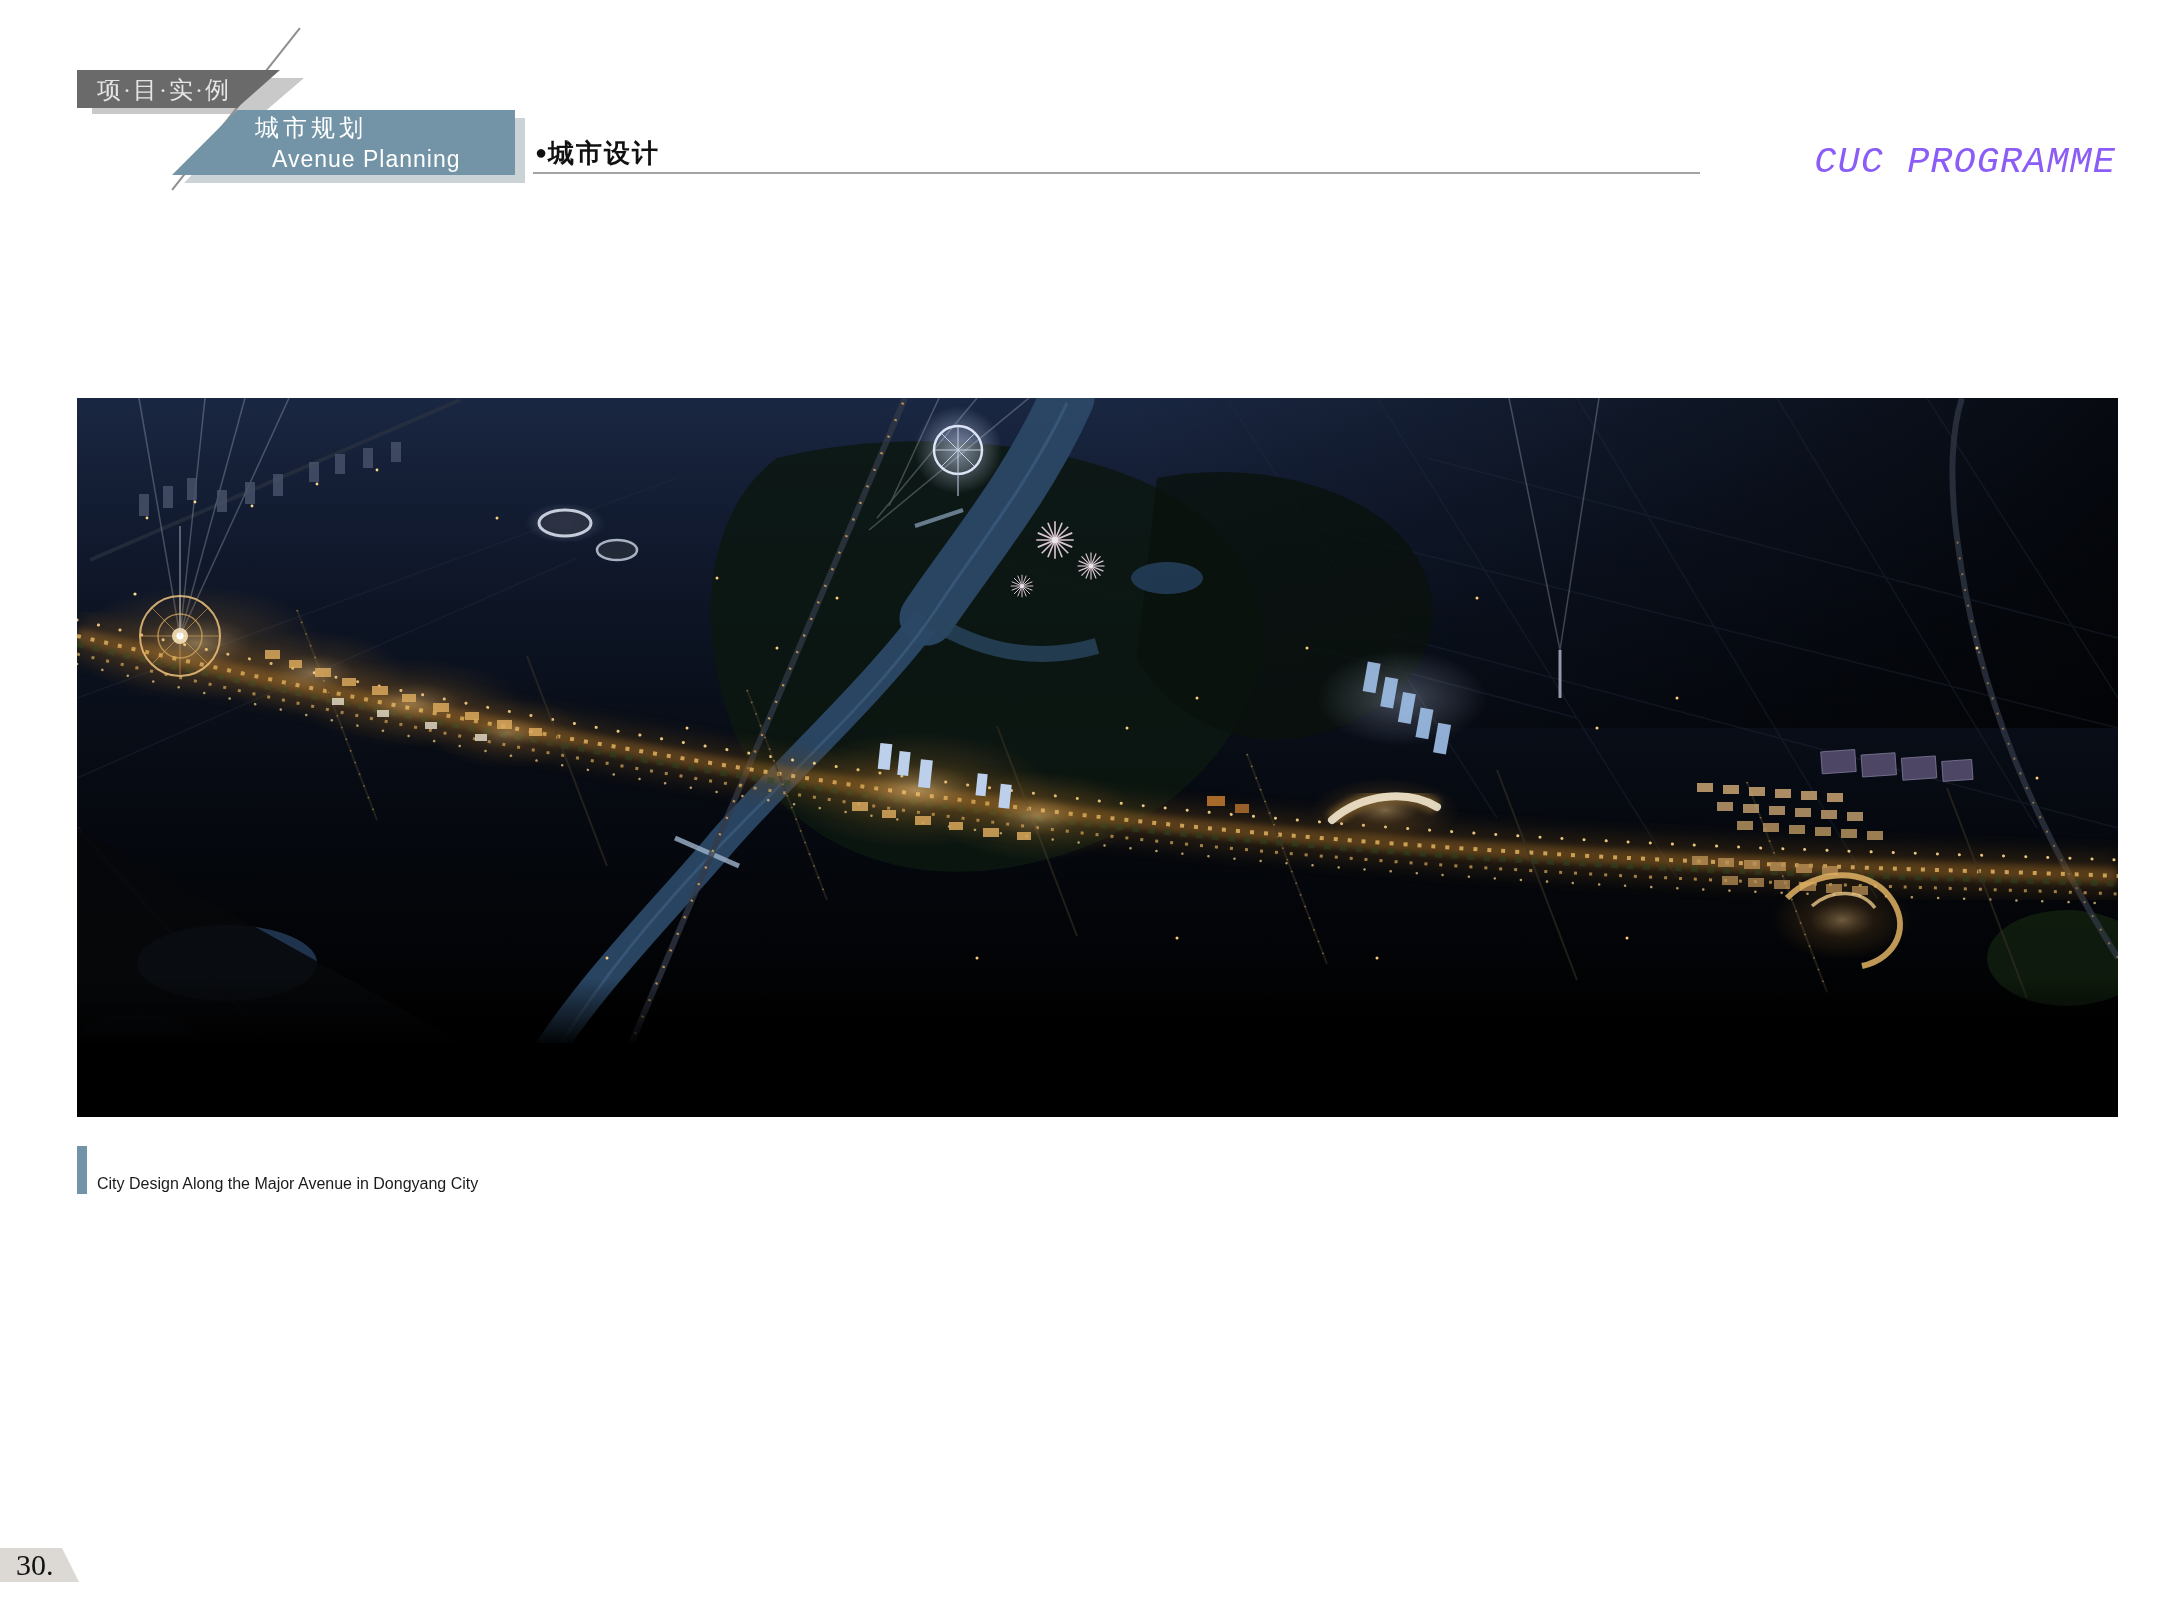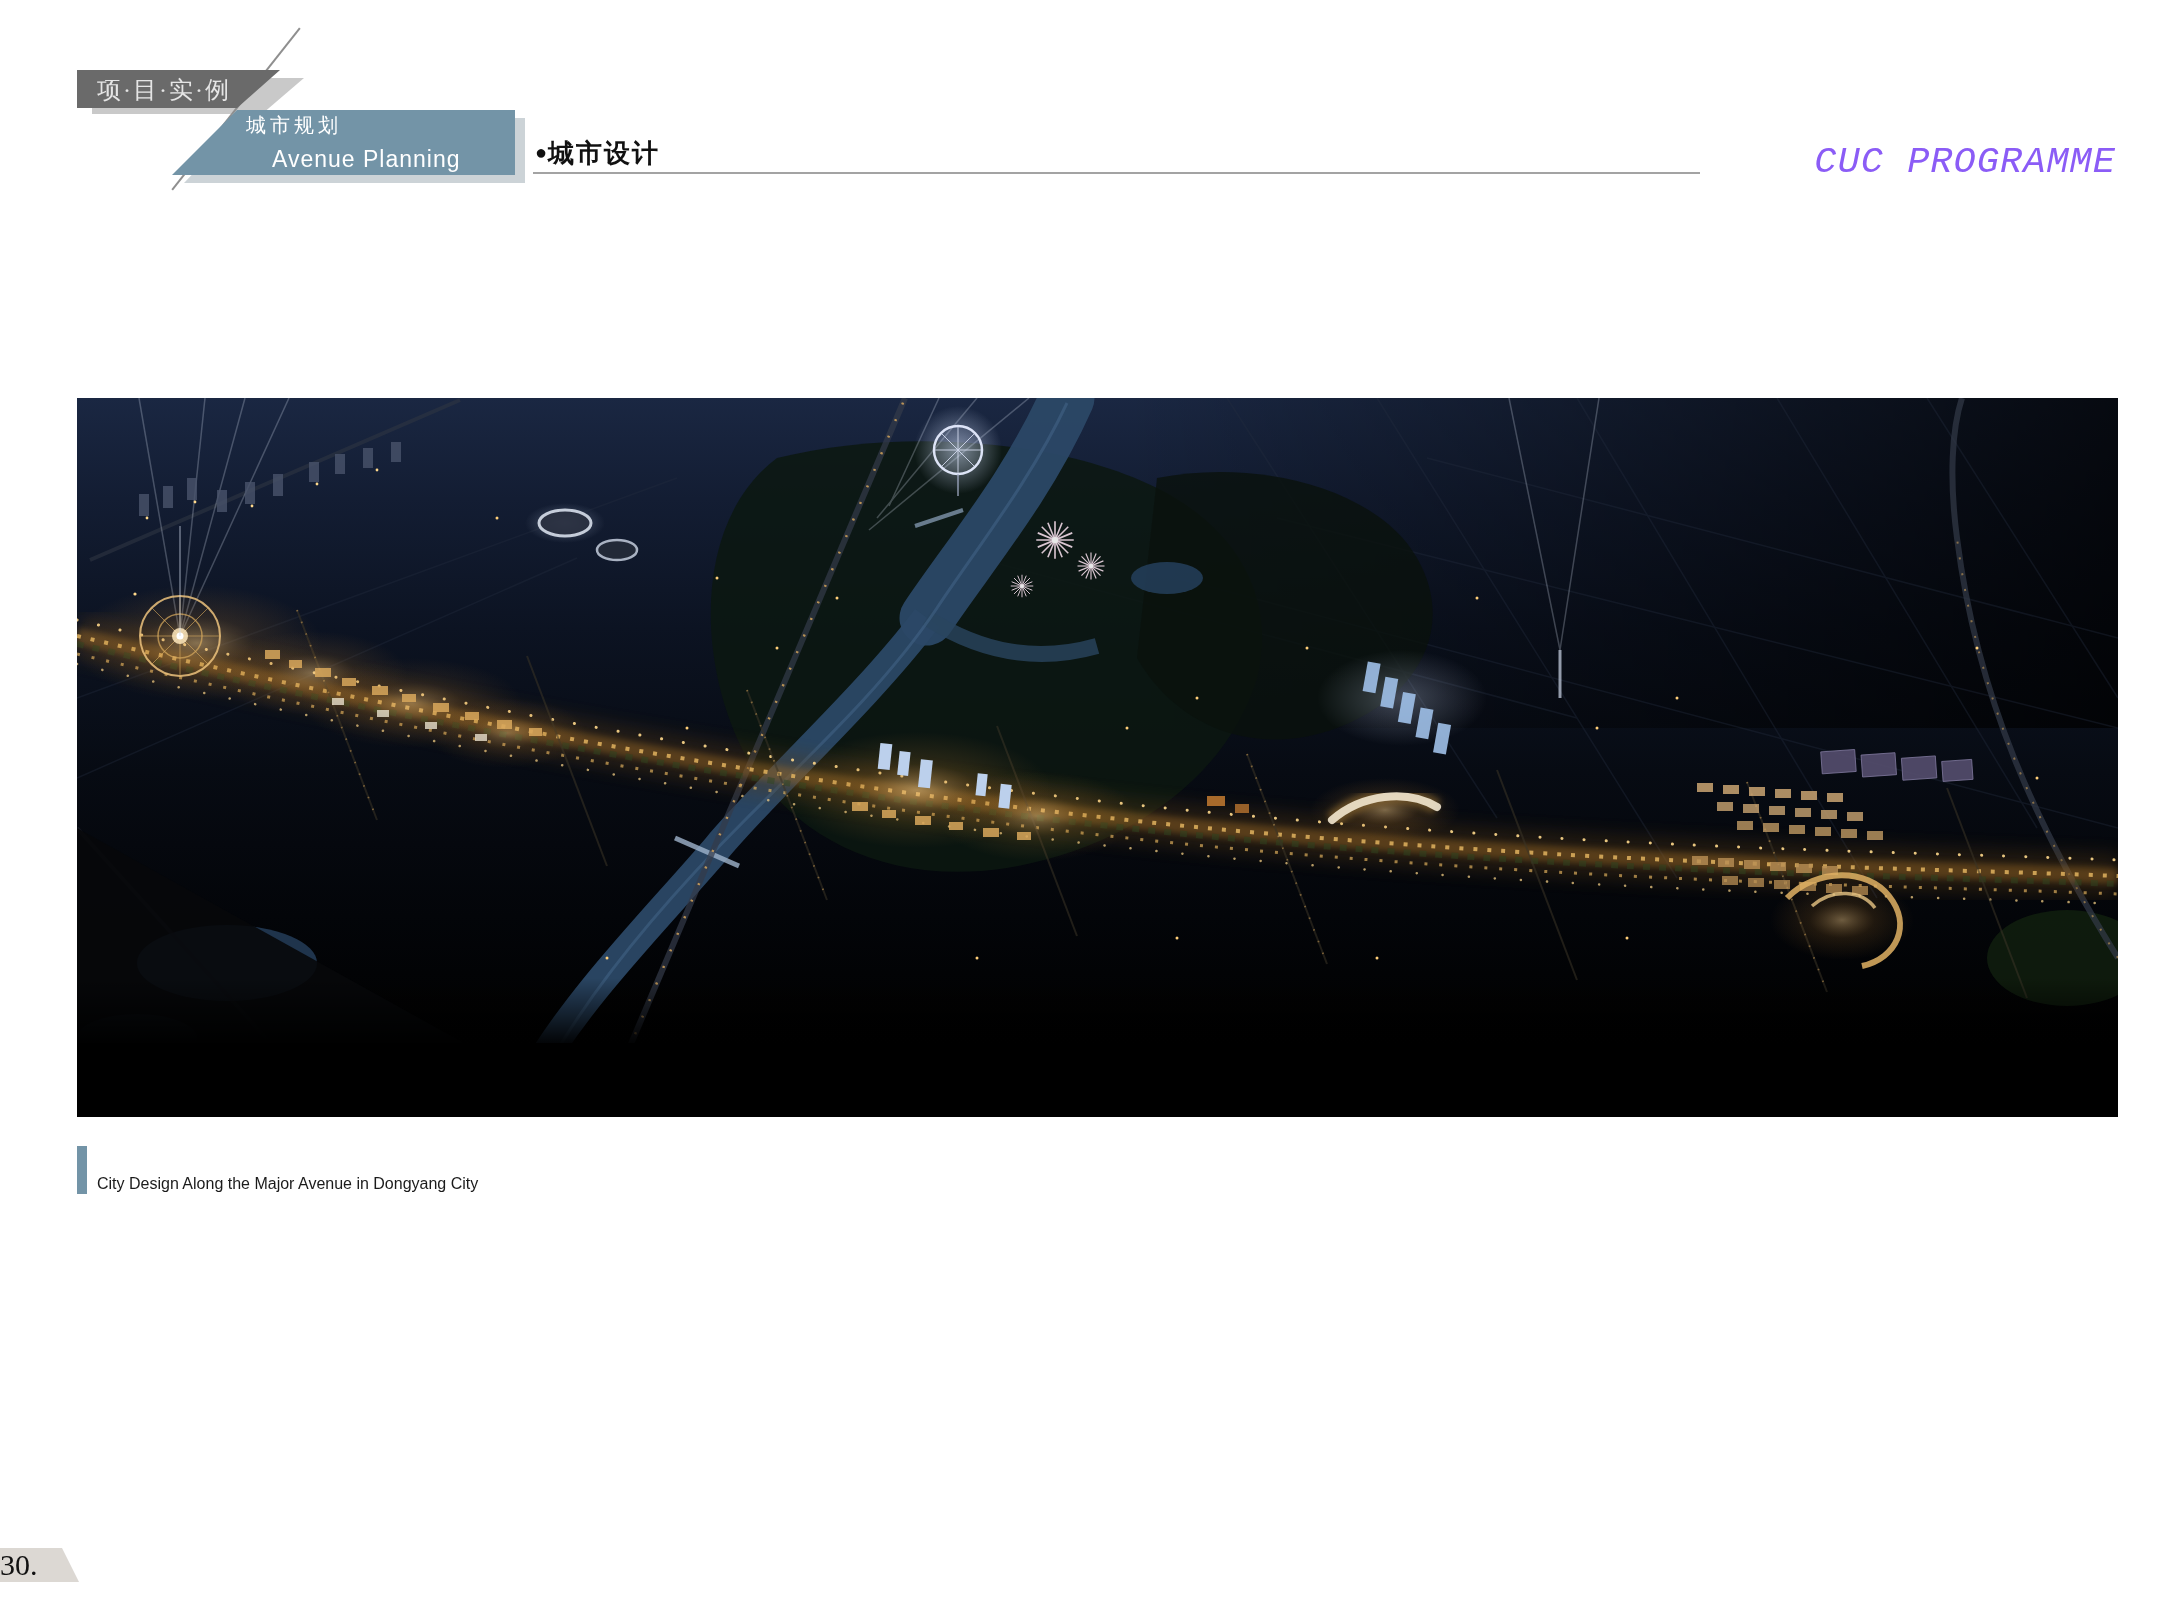--- a/index.html
+++ b/index.html
@@ -13,21 +13,21 @@
   #badge{left:77px;top:70px;width:203px;height:38px;background:#6a6a6a;
       clip-path:polygon(0 0,100% 0,calc(100% - 43px) 100%,0 100%);}
   #badge span{display:block;padding-left:20px;line-height:40px;color:#e5e5e5;
       font-family:"Liberation Serif","DejaVu Serif",serif;font-size:24px;letter-spacing:2px;}
   #diag-line{left:235px;top:6px;width:2px;height:206px;background:#8f8f8f;
       transform:rotate(38.3deg);}
   #cat-back{left:184px;top:118px;width:341px;height:65px;background:#ccd3d7;
       clip-path:polygon(62px 0,100% 0,100% 100%,0 100%);}
   #cat-box{left:172px;top:110px;width:343px;height:65px;background:#7394a7;
       clip-path:polygon(65px 0,100% 0,100% 100%,0 100%);}
-  #cat-zh{left:246px;top:112px;color:#ffffff;font-size:20px;letter-spacing:4px;}
+  #cat-zh{left:255px;top:112px;color:#ffffff;font-size:24px;letter-spacing:4px;}
   #cat-en{left:272px;top:146px;color:#ffffff;font-size:23px;letter-spacing:1px;}
   #section-label{left:535px;top:136px;color:#111;white-space:nowrap;}
   #section-label .bullet{font-size:20px;vertical-align:3px;}
   #section-label .txt{font-family:Liberation Mono, monospace;
       font-weight:bold;font-size:26px;letter-spacing:2px;margin-left:1px;}
   #section-rule{left:533px;top:172px;width:1167px;height:2px;background:#a3a3a3;}
   #programme{right:61px;top:141px;color:#8b5cf6;font-size:37px;letter-spacing:1px;
       font-family:Liberation Mono, monospace;font-style:italic;}
 
   
@@ -36,21 +36,21 @@
 
   
   #cap-bar{left:77px;top:1146px;width:10px;height:48px;background:#7394a7;}
   #cap-zh{left:97px;top:1140px;font-weight:bold;font-size:28px;color:#000;letter-spacing:1px;}
   #cap-zh sup{font-size:18px;}
   #cap-en{left:97px;top:1175px;font-size:16px;color:#1b1b1b;}
 
   
   #page-tab{left:0;top:1548px;width:79px;height:34px;background:#dcd8d3;
       clip-path:polygon(0 0,62px 0,79px 100%,0 100%);}
-  #page-tab span{display:block;line-height:34px;color:#111;
+  #page-tab span{display:block;padding-left:16px;line-height:34px;color:#111;
       font-family:"Liberation Serif","DejaVu Serif",serif;font-size:30px;}
 </style>
 </head>
 <body>
 
 <div id="page">
 
   <div class="abs" id="badge-back"></div>
   <div class="abs" id="diag-line"></div>
   <div class="abs" id="badge">

